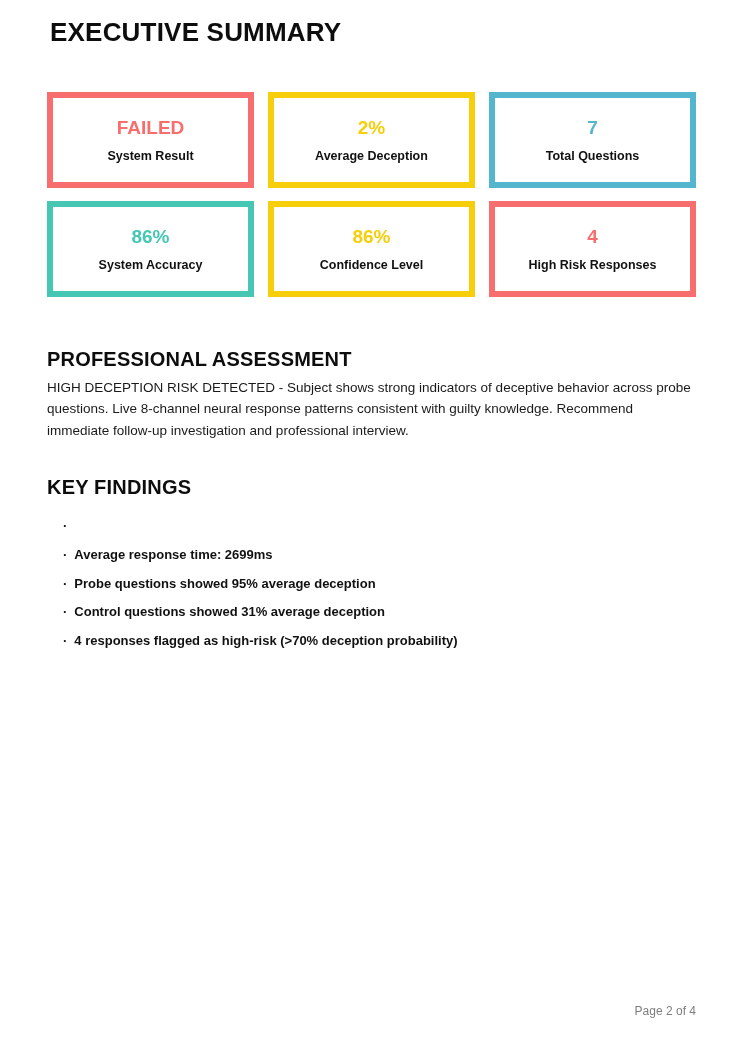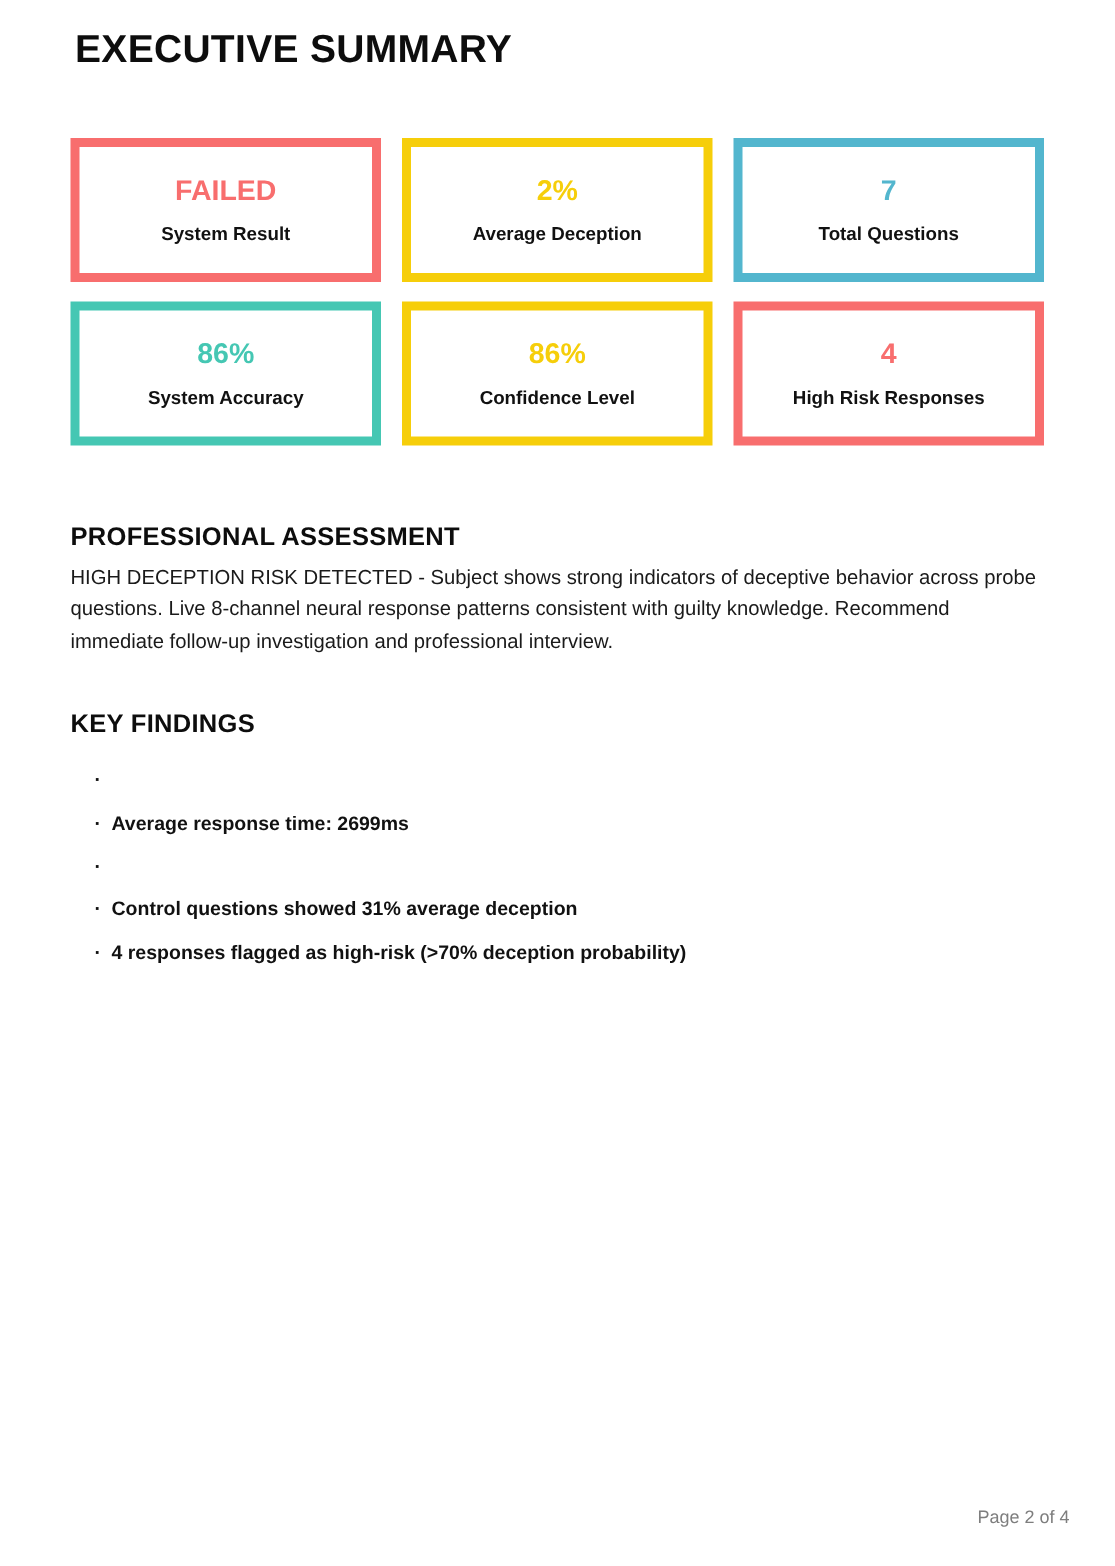--- a/index.html
+++ b/index.html
@@ -48,21 +48,21 @@
   .card-label {
     margin-top: 13px;
     font-size: 12.5px;
     font-weight: bold;
     color: #111111;
     line-height: 1;
   }
 
   .section-heading {
     margin: 0;
-    font-size: 17px;
+    font-size: 20px;
     font-weight: bold;
     color: #0d0d0d;
     letter-spacing: 0.2px;
   }
   .section-pa { margin-top: 51px; }
   .section-kf { margin-top: 35px; }
 
   .assessment-body {
     margin: 6px 0 0 0;
     font-size: 13.5px;
@@ -88,21 +88,21 @@
     color: #111111;
   }
   .finding .dot {
     margin-right: 7px;
     font-weight: bold;
   }
 
   .page-footer {
     position: absolute;
     top: 1004px;
-    right: 30px;
+    right: 47px;
     font-size: 12px;
     color: #7e7e7e;
   }
 </style>
 </head>
 <body>
 
 <div class="page">
 
   <h1 class="doc-title">EXECUTIVE SUMMARY</h1>
@@ -153,20 +153,21 @@
       <span class="dot">·</span>
     </div>
 
     <div class="finding">
       <span class="dot">·</span>
       <span class="finding-text">Average response time: 2699ms</span>
     </div>
 
     <div class="finding">
       <span class="dot">·</span>
+      <span class="finding-text">Probe questions showed 95% average deception</span>
     </div>
 
     <div class="finding">
       <span class="dot">·</span>
       <span class="finding-text">Control questions showed 31% average deception</span>
     </div>
 
     <div class="finding">
       <span class="dot">·</span>
       <span class="finding-text">4 responses flagged as high-risk (&gt;70% deception probability)</span>

